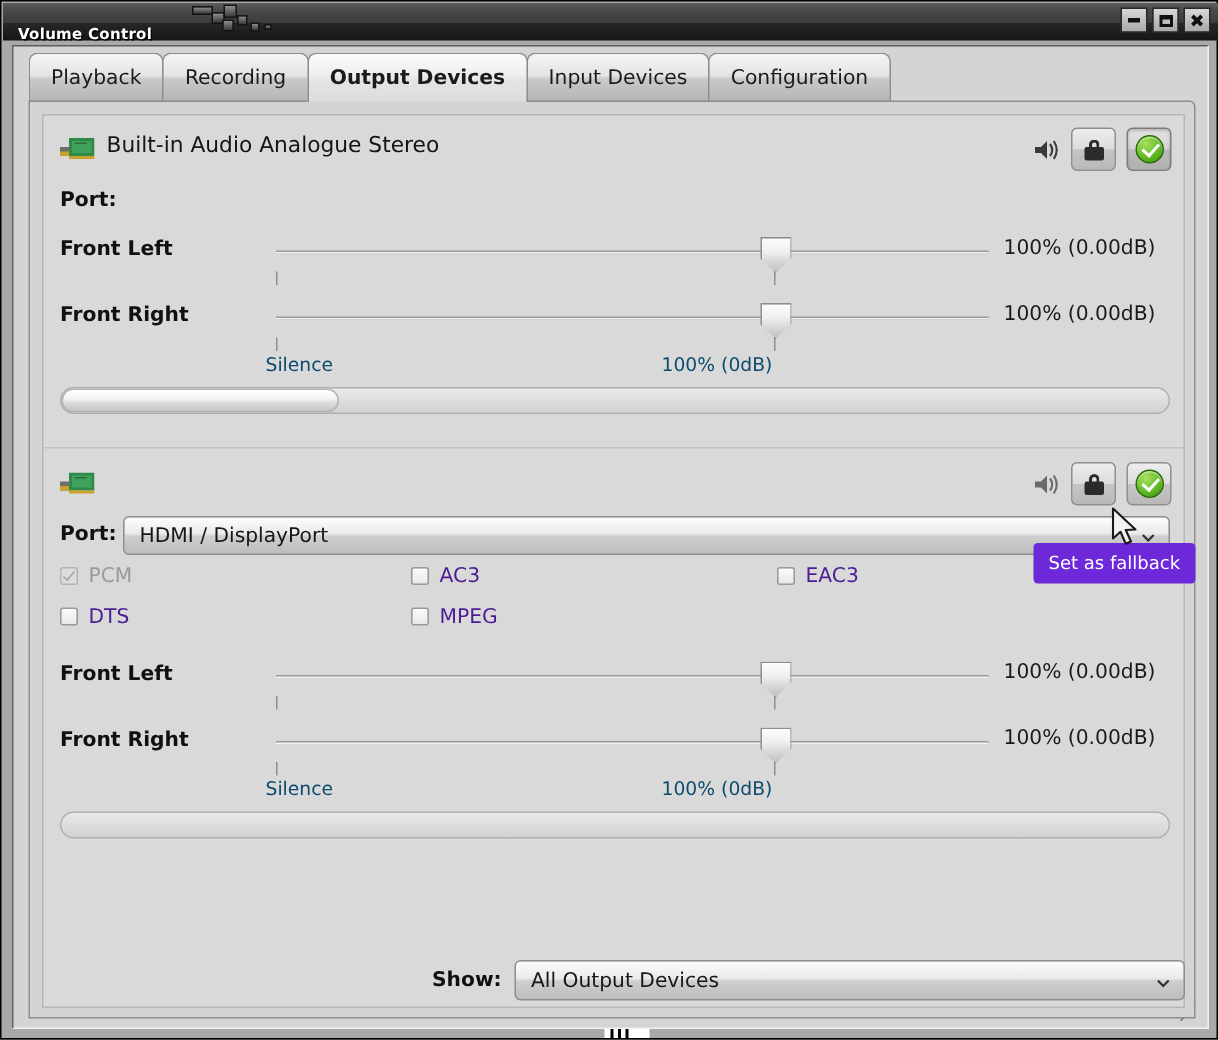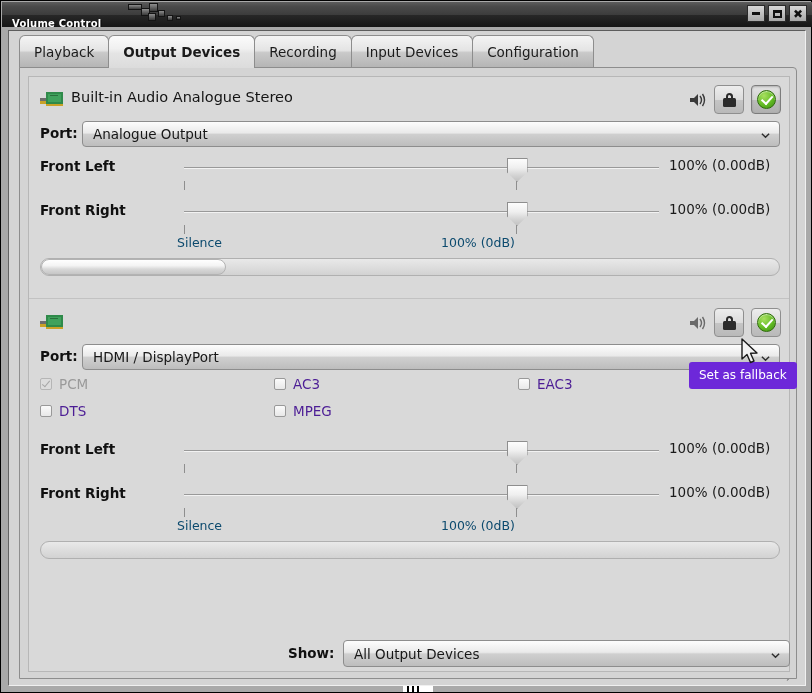--- a/index.html
+++ b/index.html
@@ -296,25 +296,25 @@
         </div>
     </div>
   </div>
 
   <div class="client">
 
     <div class="tabstrip">
       <div class="tab">
           <span>Playback</span>
         </div>
+      <div class="tab">
+          <span>Recording</span>
+        </div>
       <div class="tab active">
           <span>Output Devices</span>
-        </div>
-      <div class="tab">
-          <span>Recording</span>
         </div>
       <div class="tab">
           <span>Input Devices</span>
         </div>
       <div class="tab">
           <span>Configuration</span>
         </div>
     </div>
 
     <div class="tabpanel">
@@ -346,26 +346,20 @@
                   </span>
               </div>
               <div class="iconbtn checked">
                 <span class="check-g"></span>
               </div>
             </div>
           </div>
 
           <div class="portrow" style="top:38px;">
             <div class="portlabel">Port:</div>
-            <div class="combo" style="left:53px; width:698px;">
-              <span>Analogue Output</span>
-              <svg class="chev" viewBox="0 0 10 10">
-                <path d="M1 3 L5 7 L9 3" stroke="#2e2e2e" stroke-width="1.6" fill="none"></path>
-              </svg>
-            </div>
           </div>
 
           <div class="chrow" style="top:73px;">
             <div class="chlabel">Front Left</div>
             <div class="track">
               <div class="line"></div>
               <div class="thumb" style="left:70%;"></div>
             </div>
             <div class="chval">100% (0.00dB)</div>
           </div>

